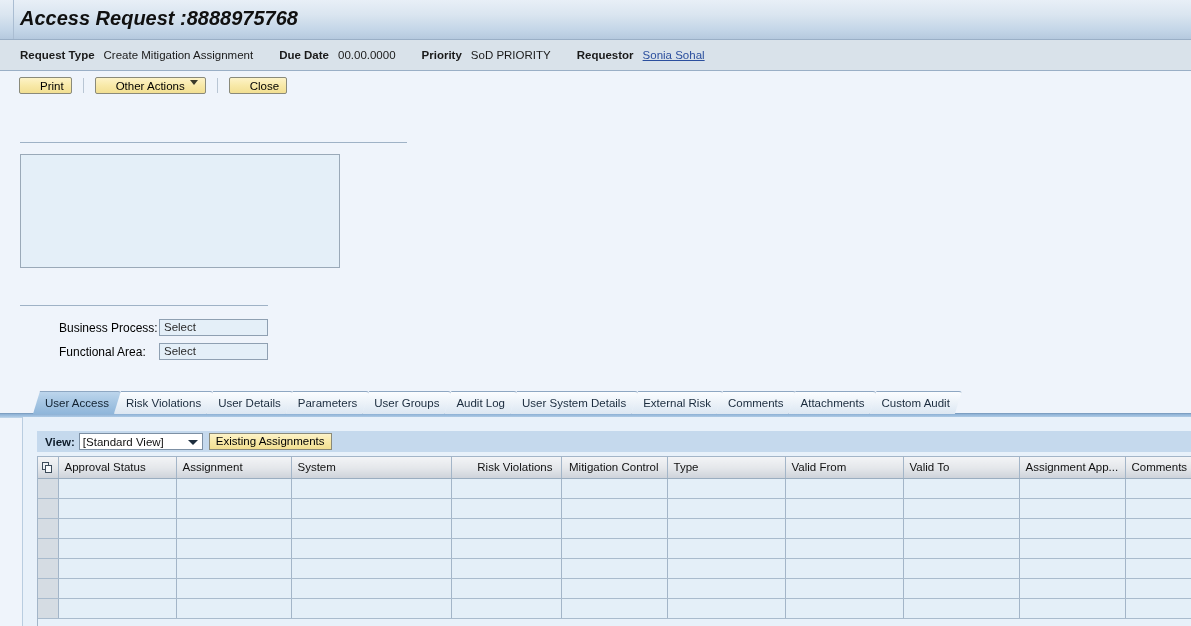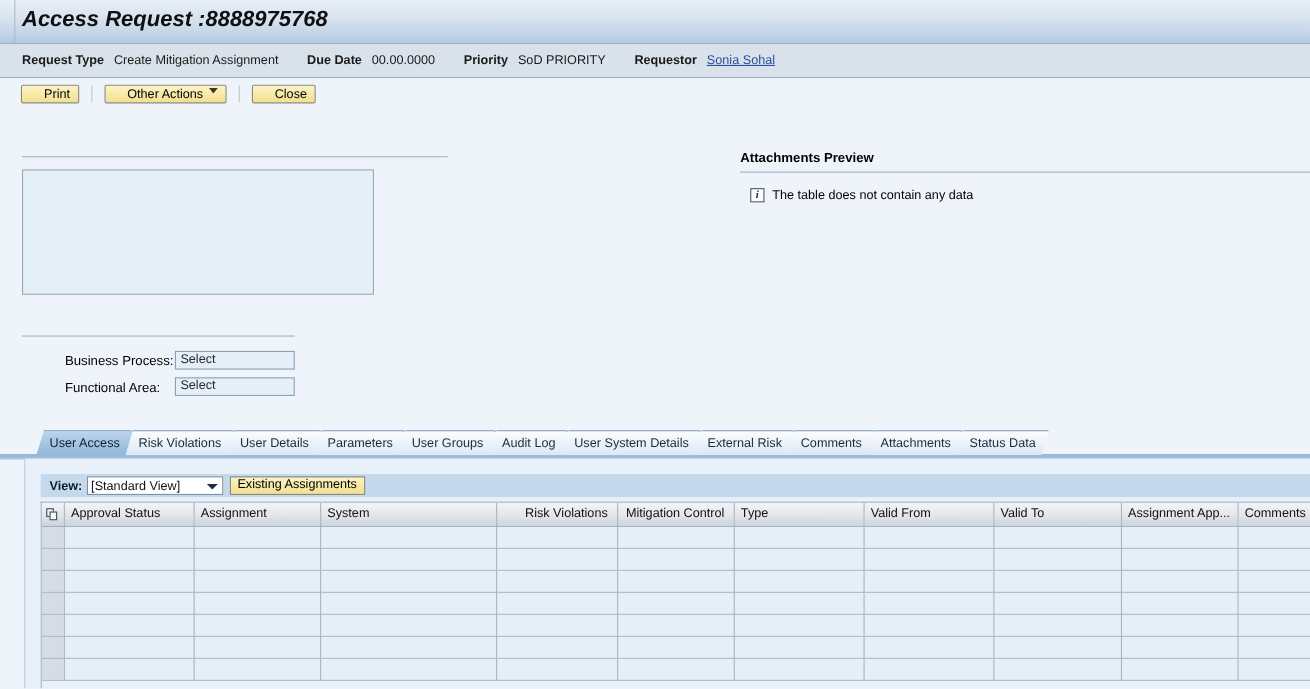--- a/index.html
+++ b/index.html
@@ -465,28 +465,20 @@
 
 <div class="content" style="position:absolute; left:0; top:136px; width:1191px; height:260px;">
 
   <div class="reason-block">
     <div class="section-rule"></div>
     <div class="desc-row">
       <div class="desc-box"></div>
     </div>
   </div>
 
-  <div class="attach-block">
-    <div class="section-head">Attachments Preview</div>
-    <div class="section-rule"></div>
-    <div class="attach-msg">
-      <div class="info-icon">i</div>
-      <div class="attach-text">The table does not contain any data</div>
-    </div>
-  </div>
 
   <div class="reqdetails-block">
     <div class="section-rule"></div>
     <div class="field-row" style="margin-top:13px;">
       <div class="field-label">Business Process:</div>
       <div class="field-input">Select</div>
     </div>
     <div class="field-row">
       <div class="field-label">Functional Area:</div>
       <div class="field-input">Select</div>
@@ -521,21 +513,21 @@
       <div class="tab" style="z-index: 13;">
         <span>External Risk</span>
       </div>
       <div class="tab" style="z-index: 12;">
         <span>Comments</span>
       </div>
       <div class="tab" style="z-index: 11;">
         <span>Attachments</span>
       </div>
       <div class="tab" style="z-index: 10;">
-        <span>Status Data</span>
+        <span>Custom Audit</span>
       </div>
     </div>
 </div>
 
 <div class="tabpanel">
 
   <div class="view-toolbar">
     <span class="view-label">View:</span>
     <div class="view-select">
       <span>[Standard View]</span>

